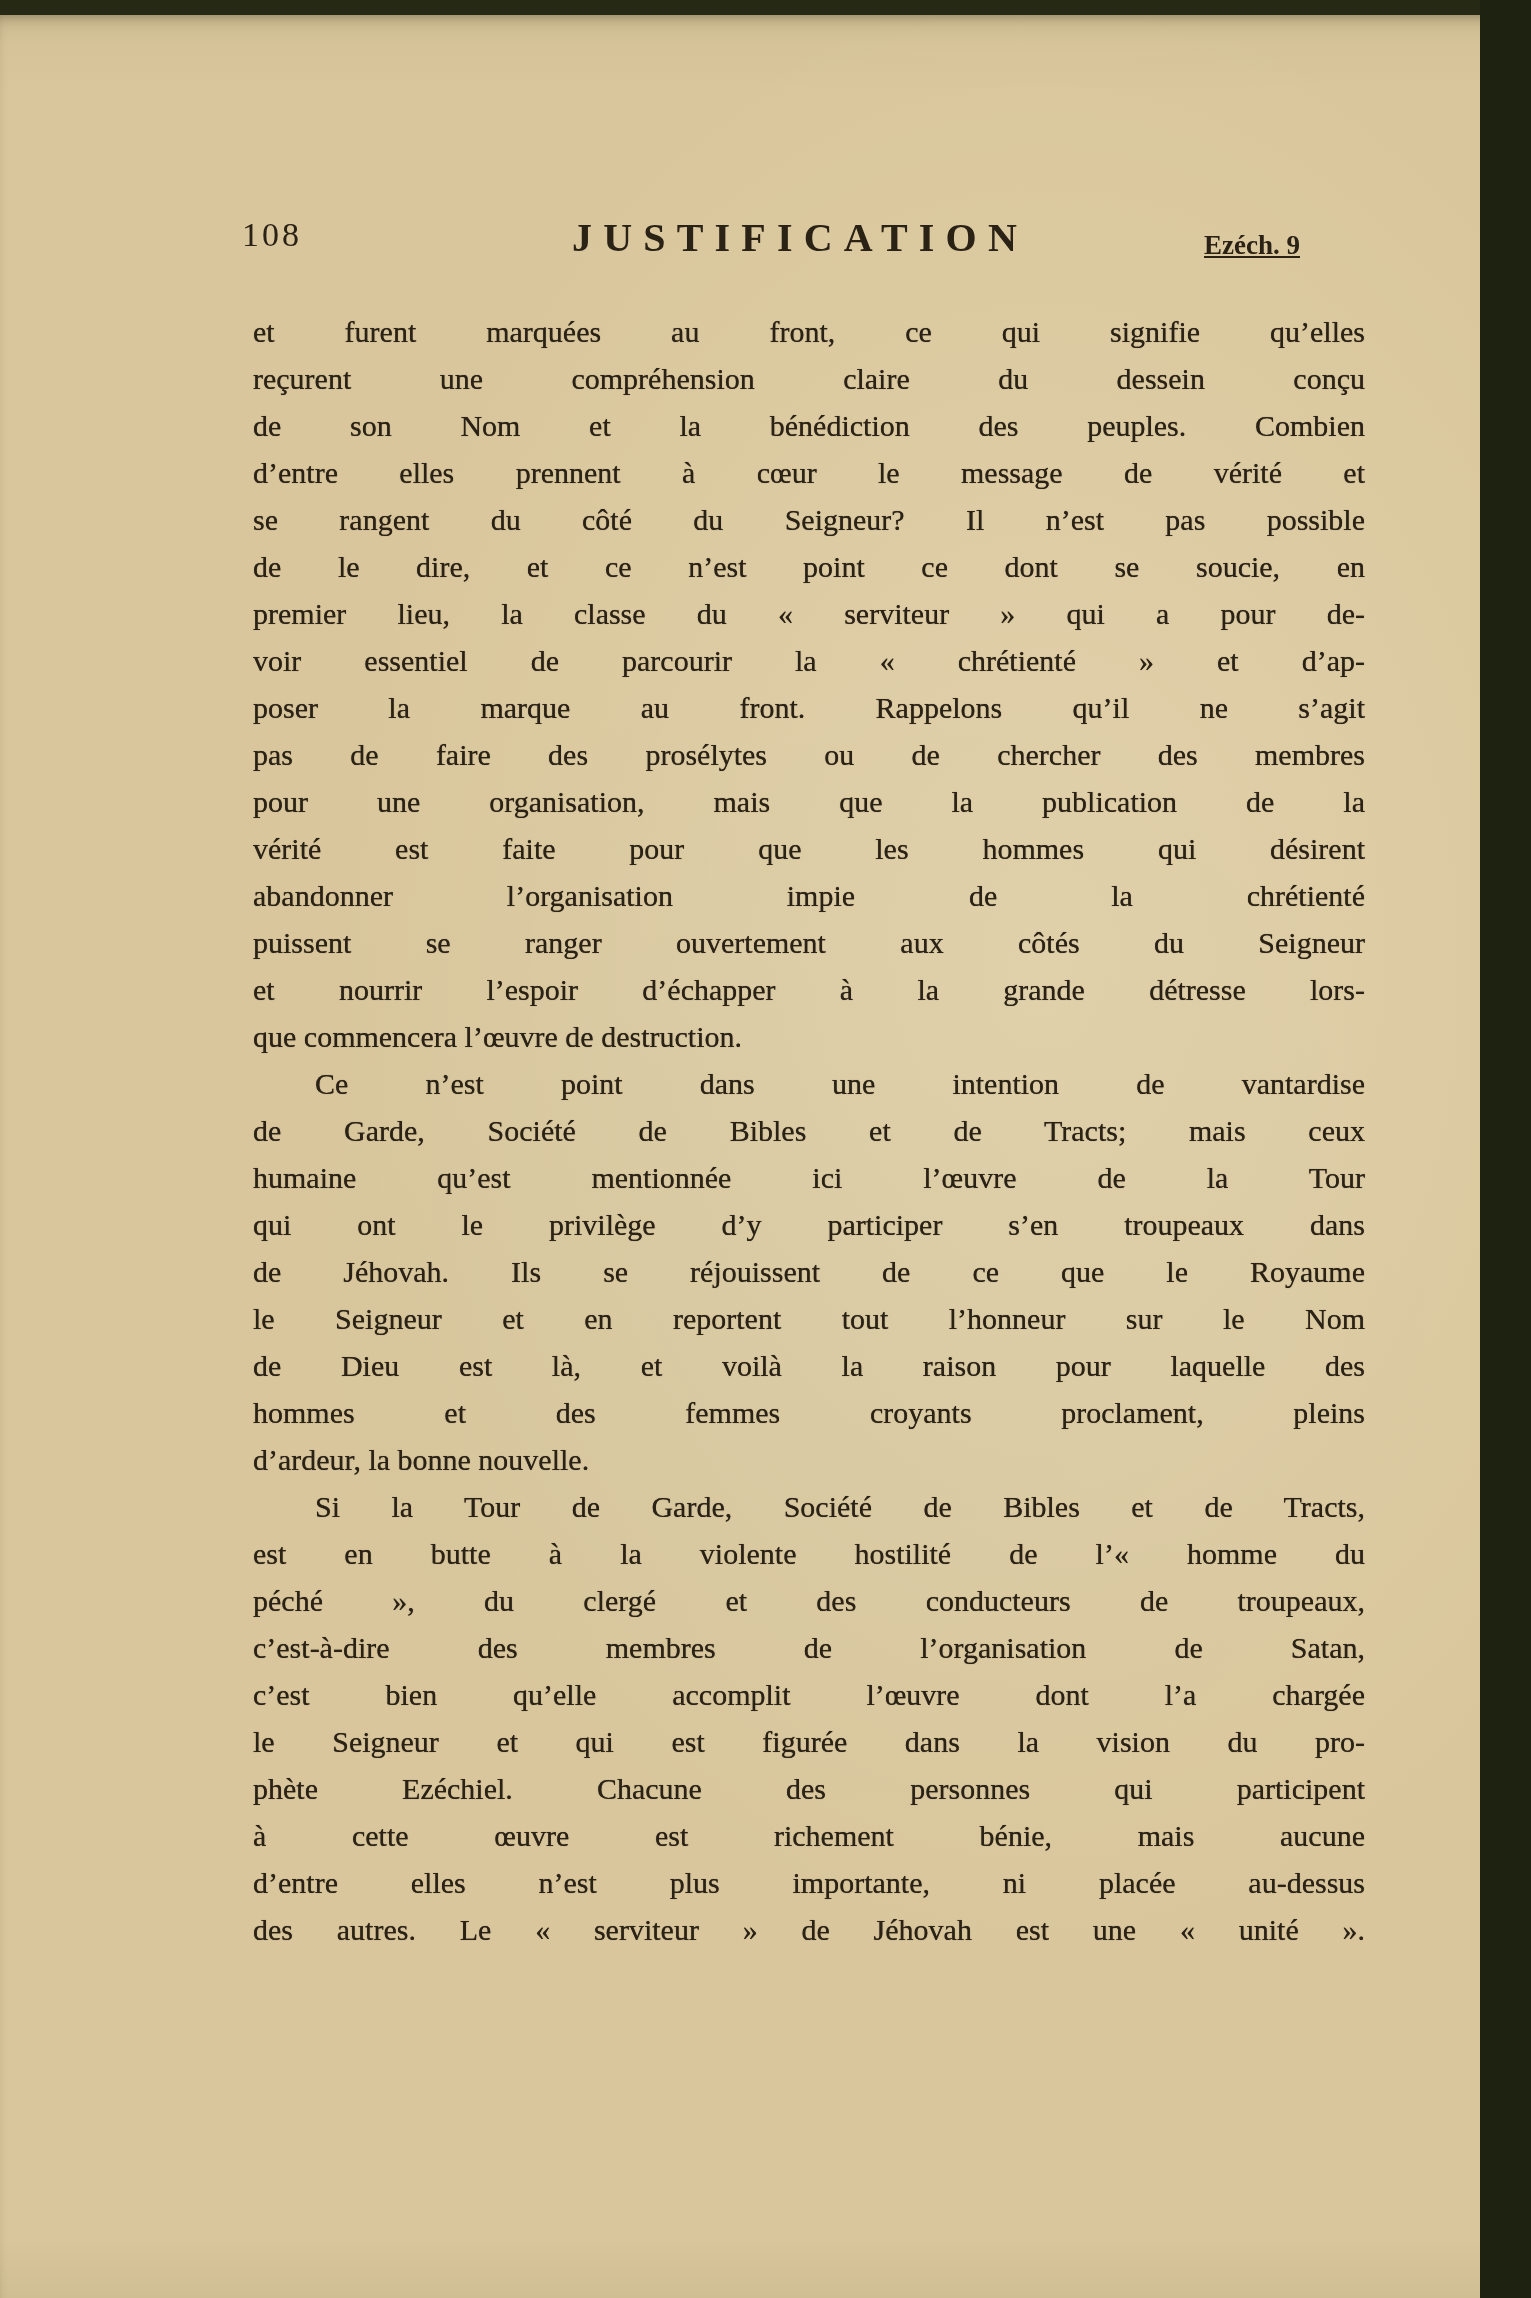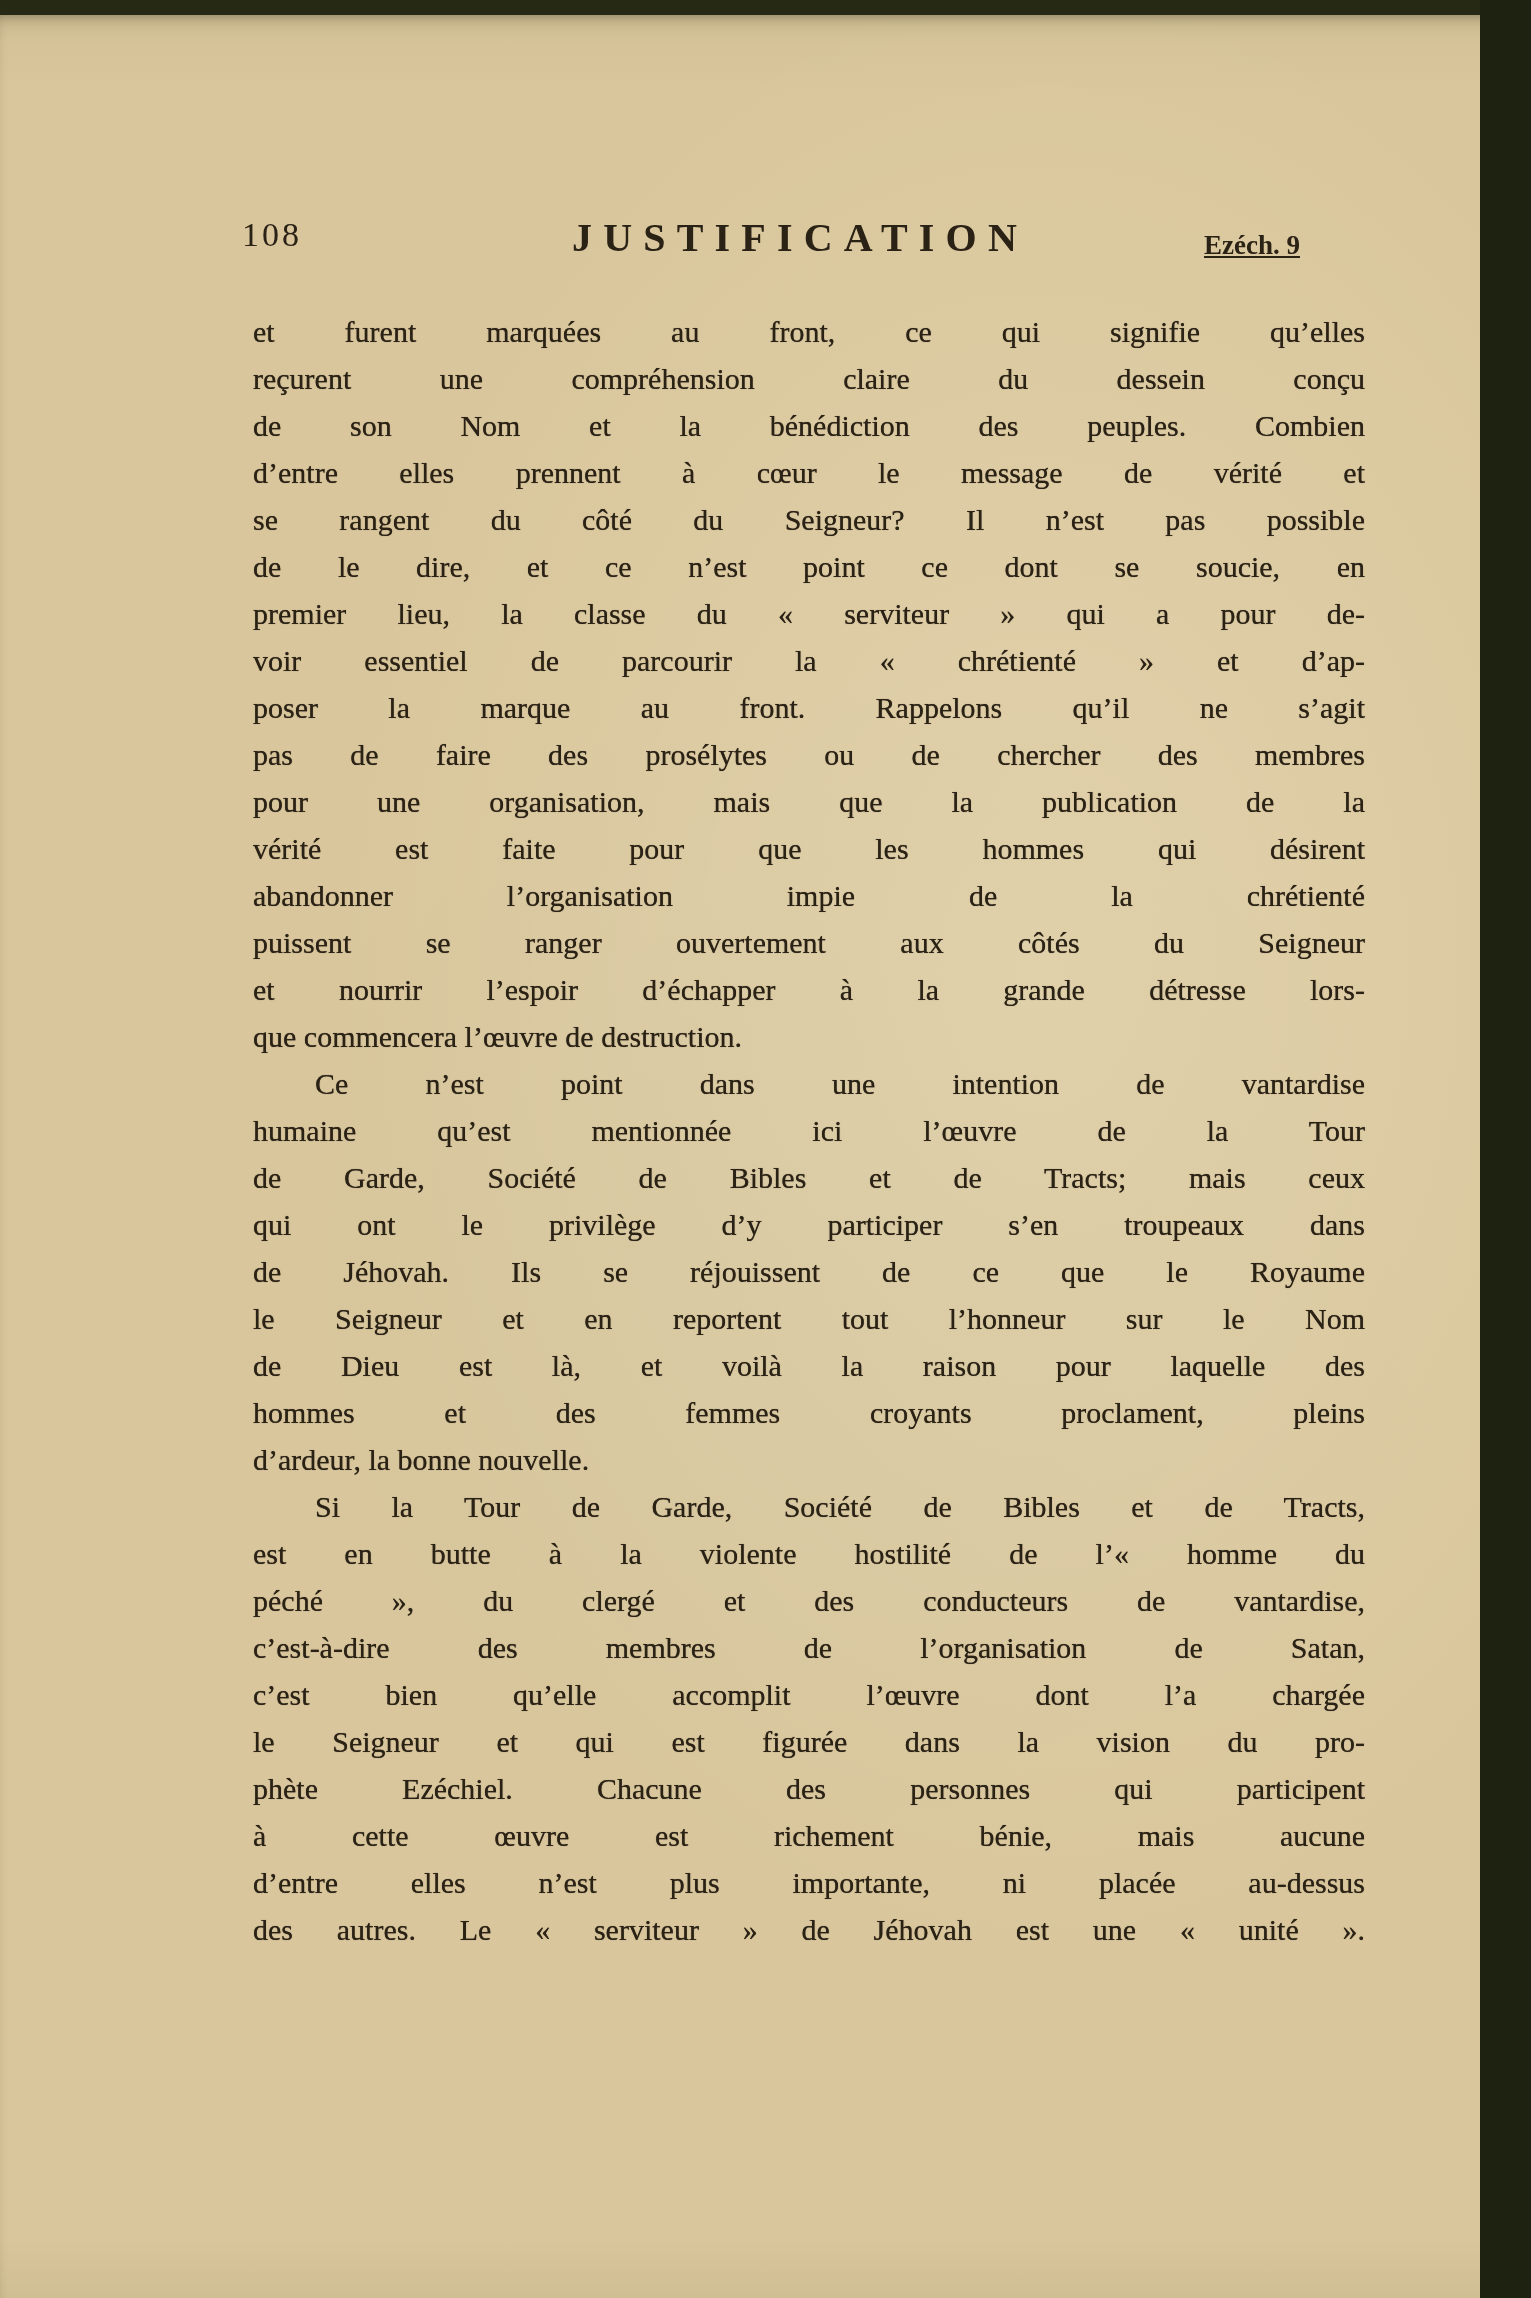--- a/index.html
+++ b/index.html
@@ -156,33 +156,33 @@
           <div class="line">pas de faire des prosélytes ou de chercher des membres</div>
           <div class="line">pour une organisation, mais que la publication de la</div>
           <div class="line">vérité est faite pour que les hommes qui désirent</div>
           <div class="line">abandonner l’organisation impie de la chrétienté</div>
           <div class="line">puissent se ranger ouvertement aux côtés du Seigneur</div>
           <div class="line">et nourrir l’espoir d’échapper à la grande détresse lors-</div>
           <div class="line last">que commencera l’œuvre de destruction.</div>
         </div>
         <div class="paragraph">
           <div class="line indent">Ce n’est point dans une intention de vantardise</div>
+          <div class="line">de Garde, Société de Bibles et de Tracts; mais ceux</div>
           <div class="line">humaine qu’est mentionnée ici l’œuvre de la Tour</div>
-          <div class="line">de Garde, Société de Bibles et de Tracts; mais ceux</div>
           <div class="line">qui ont le privilège d’y participer s’en troupeaux dans</div>
           <div class="line">de Jéhovah. Ils se réjouissent de ce que le Royaume</div>
           <div class="line">le Seigneur et en reportent tout l’honneur sur le Nom</div>
           <div class="line">de Dieu est là, et voilà la raison pour laquelle des</div>
           <div class="line">hommes et des femmes croyants proclament, pleins</div>
           <div class="line last">d’ardeur, la bonne nouvelle.</div>
         </div>
         <div class="paragraph">
           <div class="line indent">Si la Tour de Garde, Société de Bibles et de Tracts,</div>
           <div class="line">est en butte à la violente hostilité de l’« homme du</div>
-          <div class="line">péché », du clergé et des conducteurs de vantardise,</div>
+          <div class="line">péché », du clergé et des conducteurs de troupeaux,</div>
           <div class="line">c’est-à-dire des membres de l’organisation de Satan,</div>
           <div class="line">c’est bien qu’elle accomplit l’œuvre dont l’a chargée</div>
           <div class="line">le Seigneur et qui est figurée dans la vision du pro-</div>
           <div class="line">phète Ezéchiel. Chacune des personnes qui participent</div>
           <div class="line">à cette œuvre est richement bénie, mais aucune</div>
           <div class="line">d’entre elles n’est plus importante, ni placée au-dessus</div>
           <div class="line">des autres. Le « serviteur » de Jéhovah est une « unité ».</div>
         </div>
       </div>
   </div>

